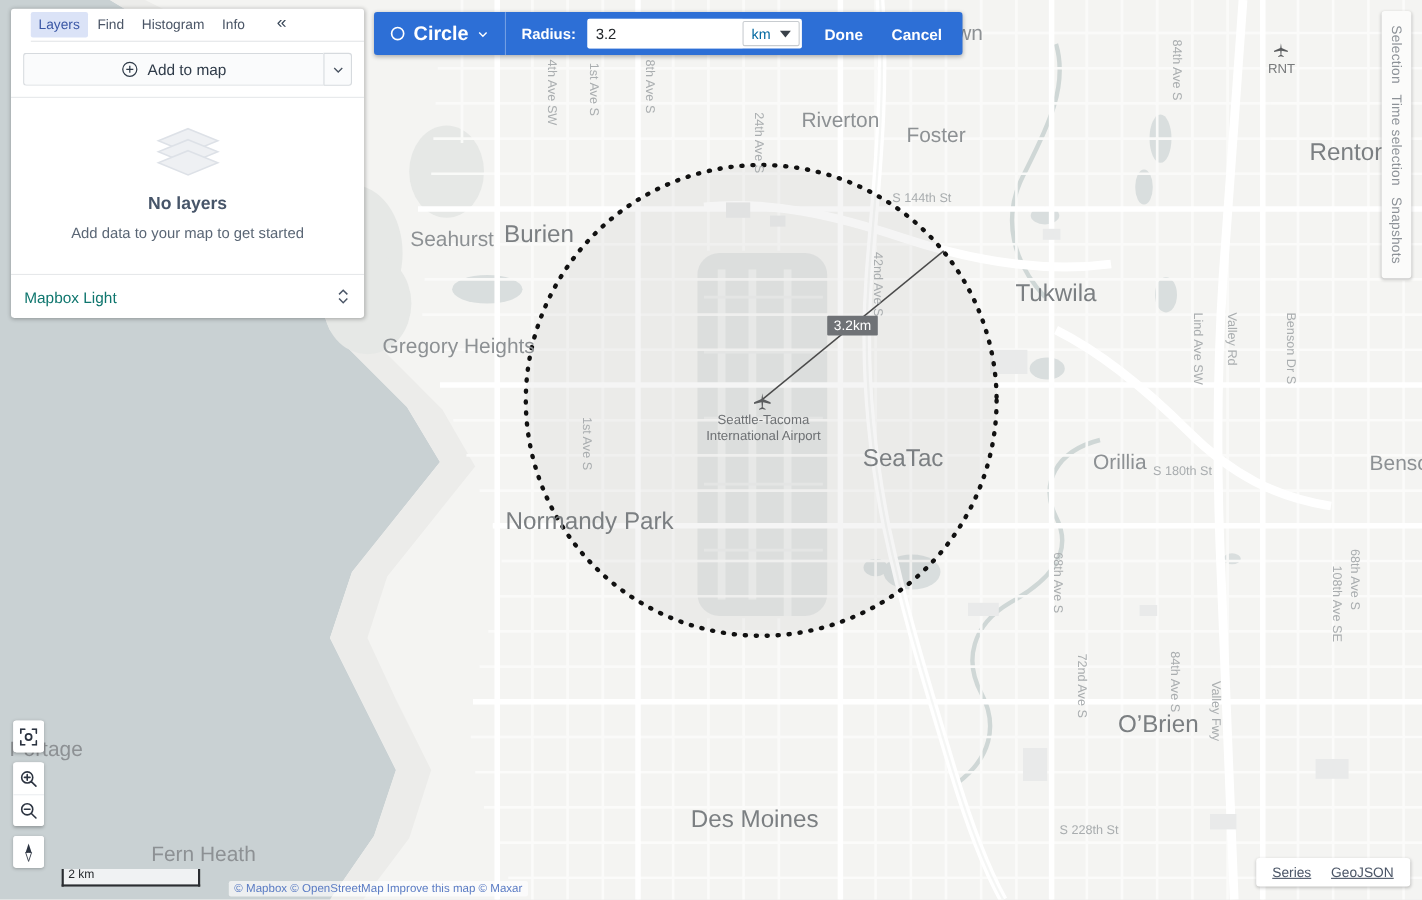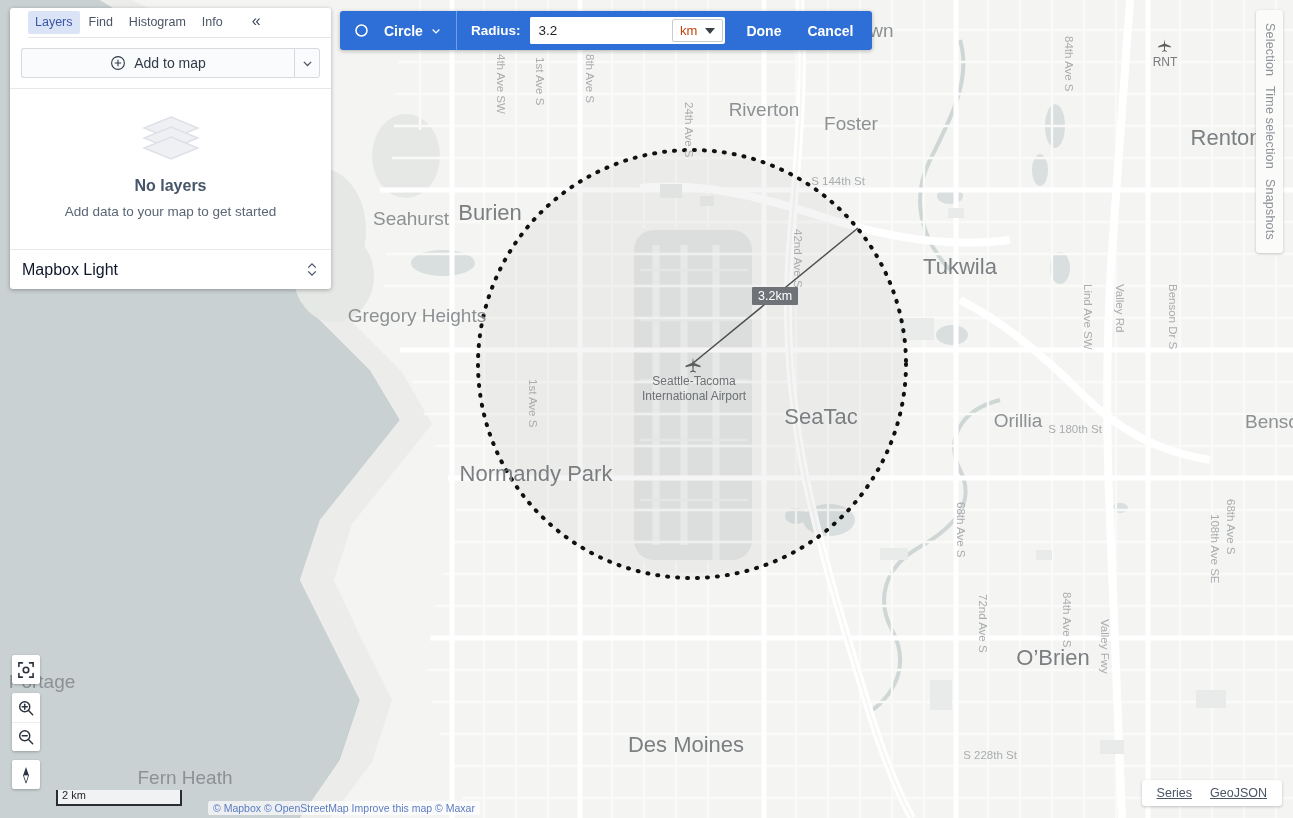--- a/index.html
+++ b/index.html
@@ -60,46 +60,46 @@
   }
   .panel-empty { padding: 26px 10px 30px; text-align: center; }
   .stack-icon { margin: 0 auto 16px; width: 62px; height: 46px; position: relative; }
   .empty-title { font-size: 16px; font-weight: bold; color: #475569; margin-bottom: 9px; }
   .empty-sub { font-size: 13.5px; color: #5a6675; }
   .panel-style {
     display: flex; align-items: center; justify-content: space-between;
     height: 40px; padding: 0 12px; border-top: 1px solid #e6e8ea;
     cursor: pointer;
   }
-  .panel-style-name { font-size: 16px; color: #0f172a; }
+  .panel-style-name { font-size: 14px; color: #0f766e; }
 
   
   #toolbar {
     position: absolute; left: 340px; top: 11px; height: 39px;
     background: #2d6fd6; border-radius: 3px; z-index: 50;
     display: flex; align-items: center; color: #fff;
     box-shadow: 0 1px 4px rgba(0,0,0,.28);
   }
   .tb-shape { display: flex; align-items: center; gap: 7px; padding: 0 14px 0 14px; cursor: pointer; }
-  .tb-shape-label { font-size: 14px; font-weight: bold; margin-left: 8px; }
+  .tb-shape-label { font-size: 18px; font-weight: bold; }
   .tb-sep { width: 1px; height: 39px; background: rgba(255,255,255,.33); }
   .tb-radius-label { font-size: 13.5px; font-weight: bold; padding: 0 10px 0 14px; }
   .tb-input-wrap {
     display: flex; align-items: center; background: #fff; border-radius: 2px;
     height: 27px; width: 195px; overflow: hidden;
   }
   .tb-input {
     flex: 1; border: none; outline: none; height: 27px;
     padding: 0 8px; font-size: 13.5px; color: #23272b;
     font-family: "Liberation Sans", sans-serif; background: #fff; min-width: 0;
   }
   .tb-unit {
     display: flex; align-items: center; gap: 8px; height: 23px; margin-right: 2px;
     padding: 0 7px; border: 1px solid #c8ccd0; border-radius: 2px;
-    background: #fff; font-size: 13px; color: #c2410c; cursor: pointer;
+    background: #fff; font-size: 13px; color: #0369a1; cursor: pointer;
   }
   .tb-btn { font-size: 14px; font-weight: bold; padding: 0 13px; cursor: pointer; }
   .tb-btns { display: flex; align-items: center; padding: 0 6px 0 8px; }
 
   
   #right-tabs {
     position: absolute; right: 10px; top: 10px; z-index: 40;
     background: #fbfbfa; border-radius: 3px;
     box-shadow: 0 1px 3px rgba(0,0,0,.22);
     padding: 8px 0; width: 27px;

